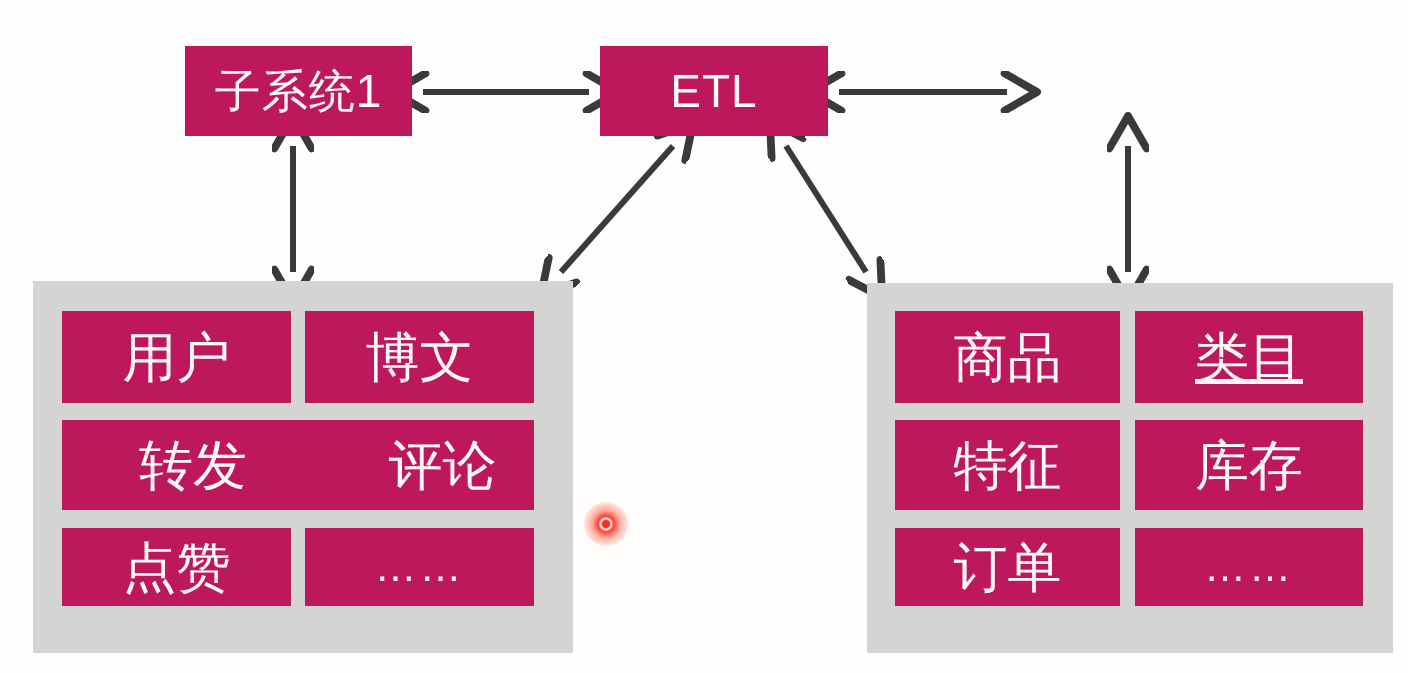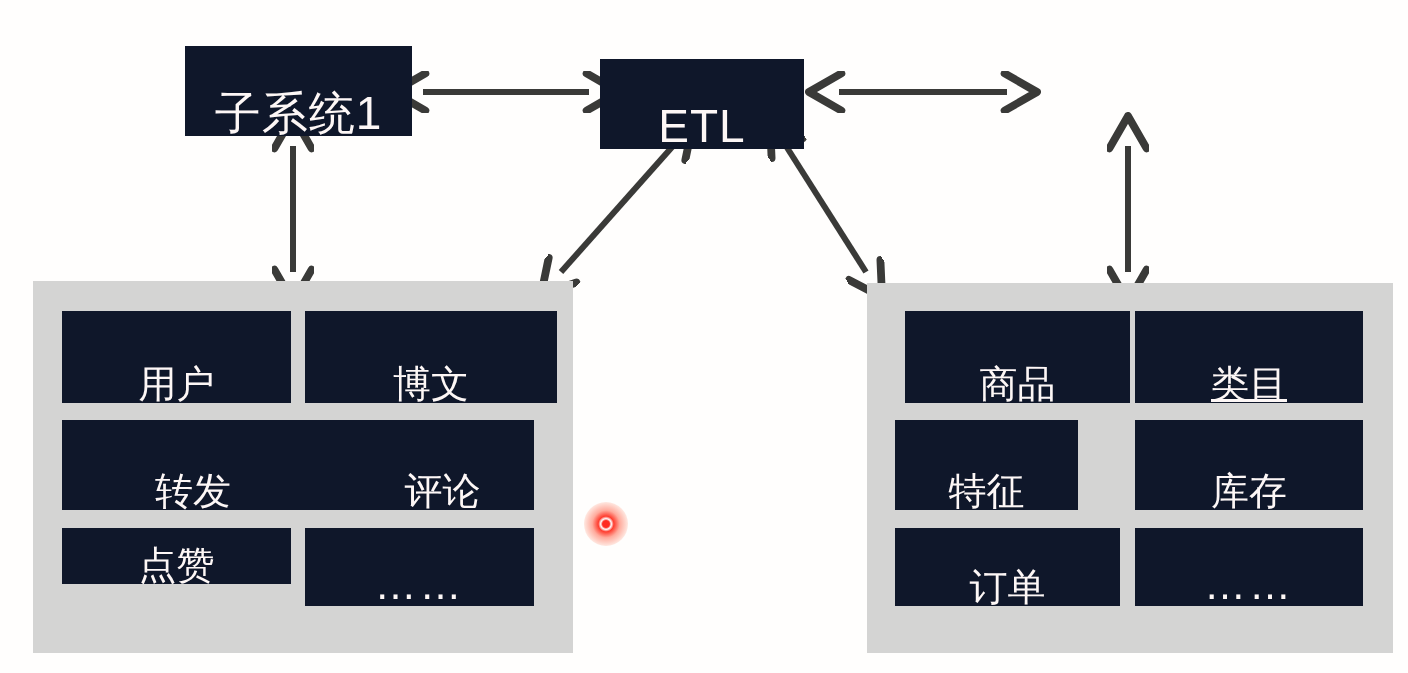--- a/index.html
+++ b/index.html
@@ -11,36 +11,36 @@
     position: relative;
     width: 1408px;
     height: 673px;
     background: #fffefd;
     overflow: hidden;
     font-family: "Liberation Sans", "DejaVu Sans", sans-serif;
   }
   
   .node {
     position: absolute;
-    background: #0f172a;
+    background: #be185d;
     color: #fdf7f6;
     display: flex;
-    align-items: flex-end;
+    align-items: center;
     justify-content: center;
     text-align: center;
     line-height: 1;
     box-sizing: border-box;
     user-select: none;
   }
   .node.top {
     font-size: 46px;
     letter-spacing: 1px;
   }
   .node.leaf {
-    font-size: 38px;
+    font-size: 54px;
   }
   .node.dots {
     font-size: 42px;
     letter-spacing: 3px;
   }
   
   .group {
     position: absolute;
     background: #d4d4d3;
     box-sizing: border-box;
@@ -95,57 +95,57 @@
 
     <line x1="786" y1="146" x2="866" y2="272" stroke="#3a3a38" stroke-width="6" marker-start="url(#ah-start)" marker-end="url(#ah-end)"></line>
 
     <line x1="1128" y1="146" x2="1128" y2="272" stroke="#3a3a38" stroke-width="6" marker-start="url(#ah-start)" marker-end="url(#ah-end)"></line>
   </svg>
 
   <div class="node top" style="left:185px; top:46px; width:227px; height:90px;">
     <span>子系统1</span>
   </div>
 
-  <div class="node top" style="left:600px; top:59px; width:204px; height:90px;">
+  <div class="node top" style="left:600px; top:46px; width:228px; height:90px;">
     <span>ETL</span>
   </div>
 
 
   <div class="group" style="left:33px; top:281px; width:540px; height:372px;">
   </div>
 
   <div class="node leaf" style="left:62px; top:311px; width:229px; height:92px;">
     <span>用户</span>
   </div>
-  <div class="node leaf" style="left:305px; top:311px; width:252px; height:92px;">
+  <div class="node leaf" style="left:305px; top:311px; width:229px; height:92px;">
     <span>博文</span>
   </div>
   <div class="node leaf" style="left:62px; top:420px; width:262px; height:90px;">
     <span>转发</span>
   </div>
   <div class="node leaf" style="left:305px; top:420px; width:229px; height:90px;padding-left:46px;">
     <span>评论</span>
   </div>
-  <div class="node leaf" style="left:62px; top:528px; width:229px; height:56px;">
+  <div class="node leaf" style="left:62px; top:528px; width:229px; height:78px;">
     <span>点赞</span>
   </div>
   <div class="node dots" style="left:305px; top:528px; width:229px; height:78px;">
     <span>……</span>
   </div>
 
   <div class="group" style="left:867px; top:283px; width:526px; height:370px;">
   </div>
 
-  <div class="node leaf" style="left:895px; top:311px; width:225px; height:92px;margin-left:10px;">
+  <div class="node leaf" style="left:895px; top:311px; width:225px; height:92px;">
     <span>商品</span>
   </div>
   <div class="node leaf" style="left:1135px; top:311px; width:228px; height:92px;text-decoration:underline;">
     <span>类目</span>
   </div>
-  <div class="node leaf" style="left:895px; top:420px; width:183px; height:90px;">
+  <div class="node leaf" style="left:895px; top:420px; width:225px; height:90px;">
     <span>特征</span>
   </div>
   <div class="node leaf" style="left:895px; top:528px; width:225px; height:78px;">
     <span>订单</span>
   </div>
   <div class="node leaf" style="left:1135px; top:420px; width:228px; height:90px;">
     <span>库存</span>
   </div>
   <div class="node dots" style="left:1135px; top:528px; width:228px; height:78px;">
     <span>……</span>

